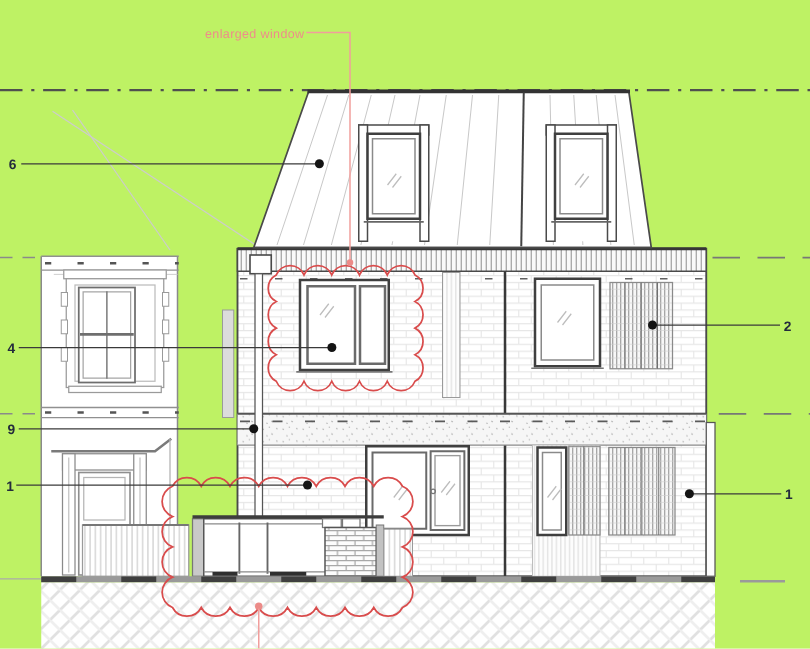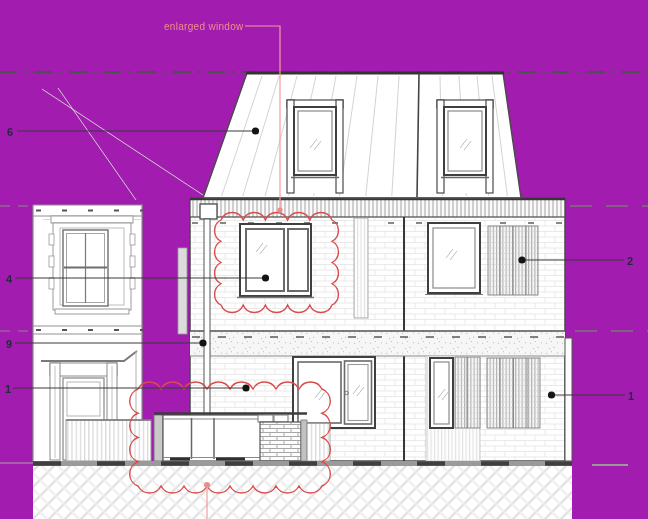--- a/index.html
+++ b/index.html
@@ -1,16 +1,16 @@
 <!DOCTYPE html>
 <html><head>
 <meta charset="utf-8">
 <style>
   html,body{margin:0;padding:0;background:#fff;}
-  #stage{position:relative;width:648px;height:519px;background:#a21caf;overflow:hidden;
+  #stage{position:relative;width:648px;height:519px;background:#bef264;overflow:hidden;
          font-family:"Liberation Sans",sans-serif;}
   svg{display:block;}
   .lbl{font:bold 11px "Liberation Sans",sans-serif;fill:#242c3c;}
   .red-lbl{font:10px "Liberation Sans",sans-serif;letter-spacing:.3px;}
   .lead{stroke:#3a3a3a;stroke-width:1;fill:none;}
   .dot{fill:#141414;}
   .cloud{fill:none;stroke-width:1.4;stroke-linecap:round;}
   .redlead{stroke-width:1.2;fill:none;}
   .frame{fill:#fff;stroke:#3f3f3f;stroke-width:2;}
   .frame2{fill:none;stroke:#8a8a8a;stroke-width:1.2;}

